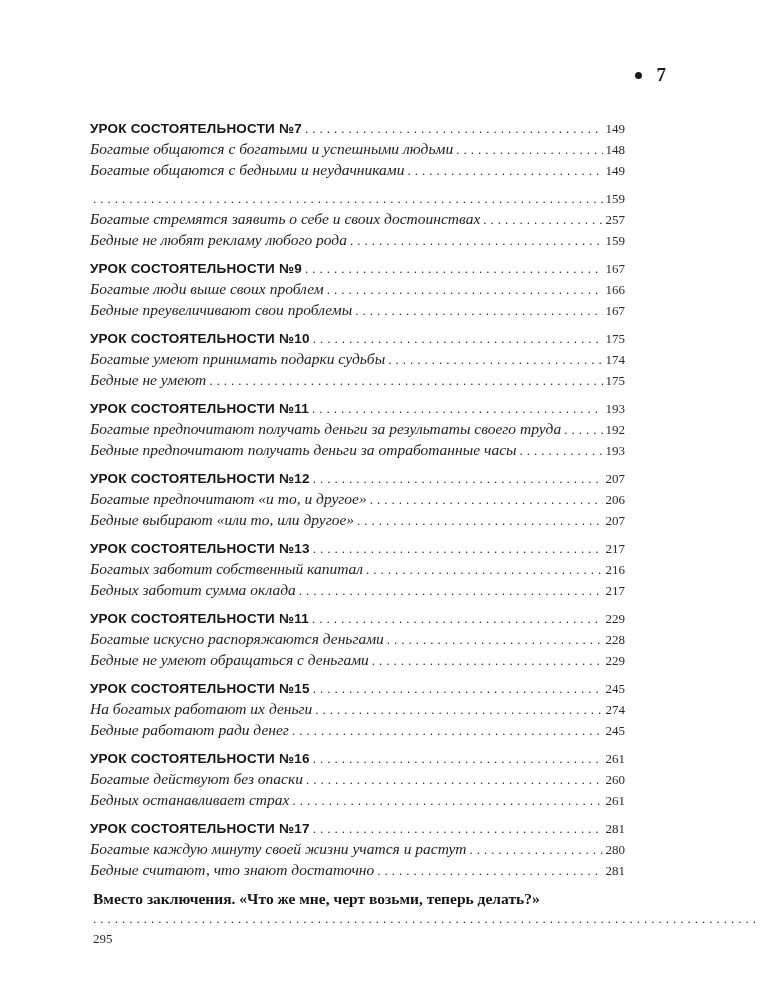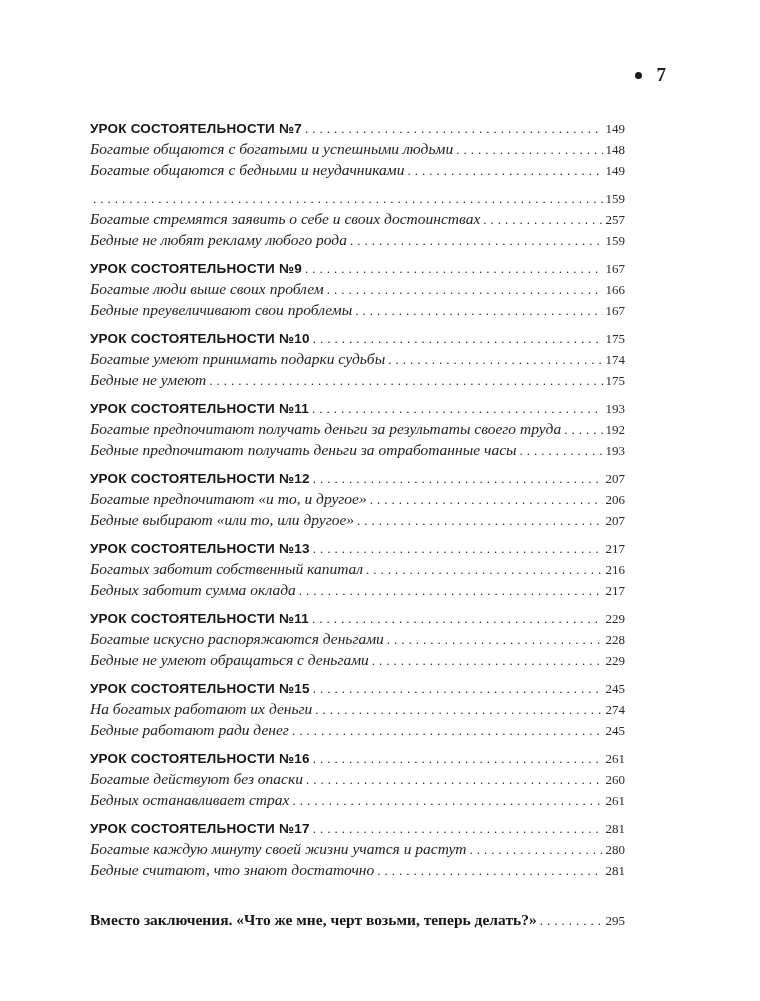--- a/index.html
+++ b/index.html
@@ -73,21 +73,21 @@
     font-size: 13.5px;
     letter-spacing: 0.2px;
     color: #161616;
   }
   .entry .txt {
     font-family: "Liberation Serif", serif;
     font-style: italic;
     font-size: 15.5px;
     color: #222222;
   }
-  .footer-row { margin-top: 29px; }
+  .footer-row { margin-top: 8px; flex-direction: column; }
   .footer-row .txt {
     font-family: "Liberation Serif", serif;
     font-style: normal;
     font-weight: 700;
     font-size: 15.5px;
     color: #161616;
   }
 </style>
 </head>
 <body>

